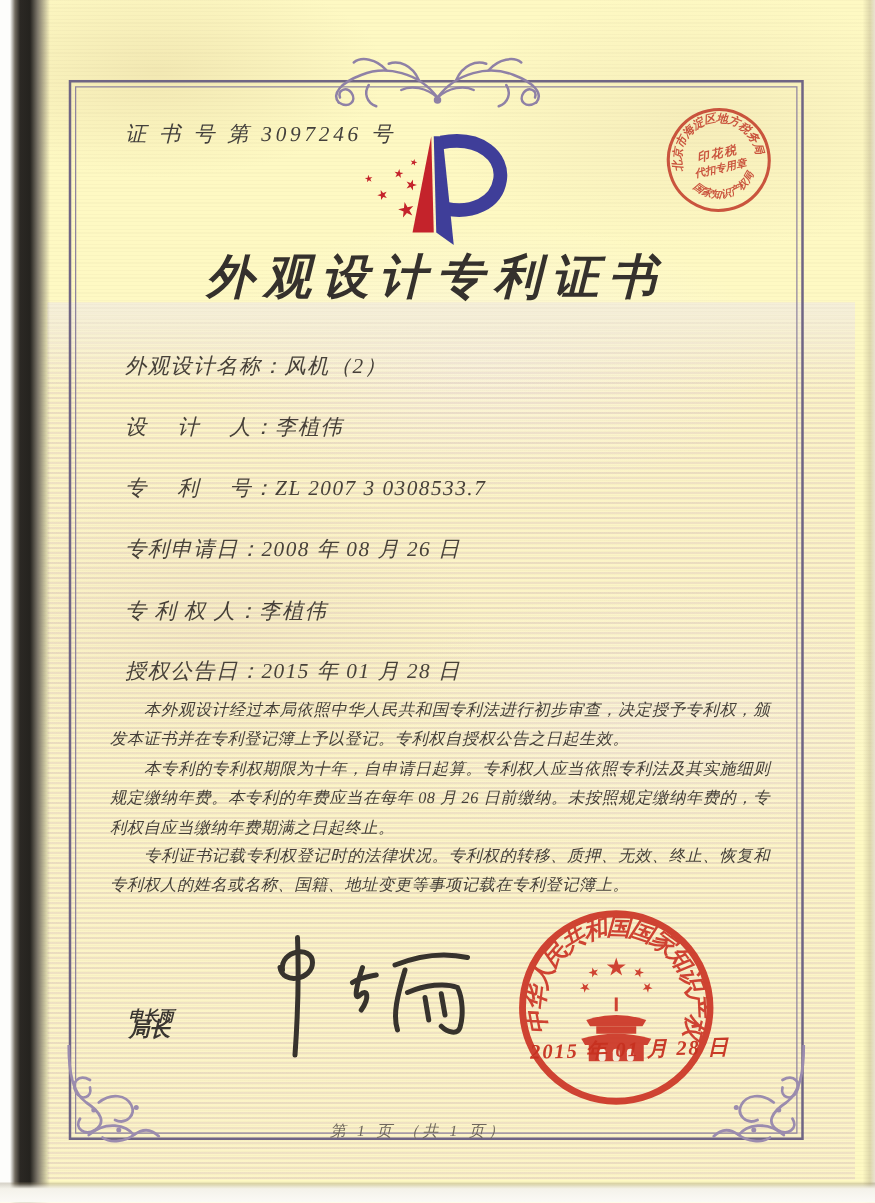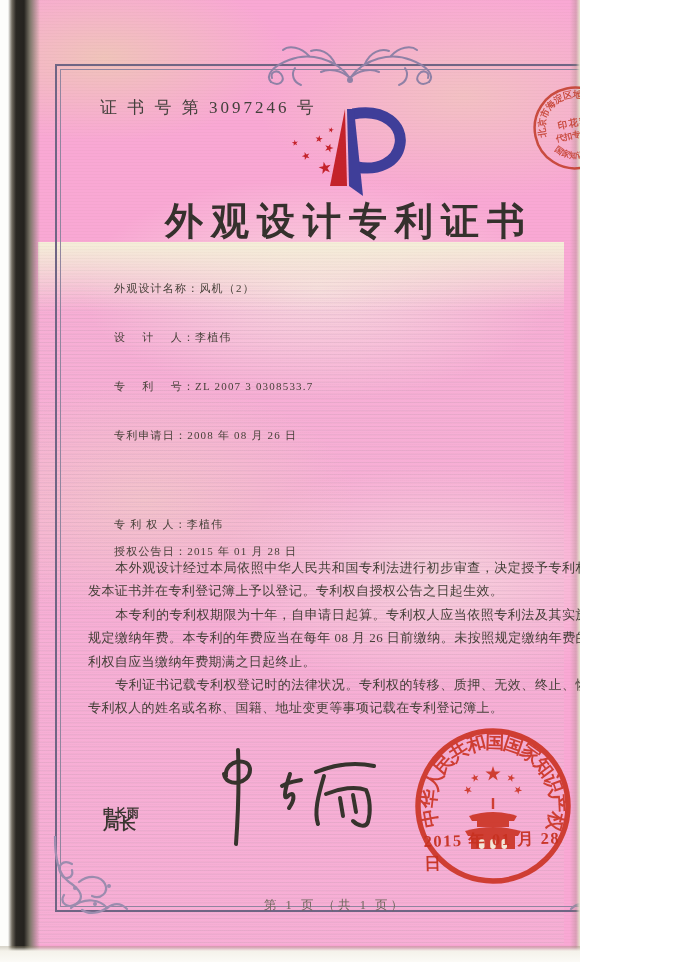--- a/index.html
+++ b/index.html
@@ -1,20 +1,21 @@
 <!DOCTYPE html>
 <html><head>
 <meta charset="utf-8">
 <style>
   * { margin:0; padding:0; box-sizing:border-box; }
   html,body { background:#ffffff; }
   body { font-family:"Liberation Serif","DejaVu Serif",serif; }
   #page {
-    position:relative; width:580px; height:962px; overflow:hidden;
-    background:#f9a8d4;
+    position:relative; width:700px; height:962px; overflow:hidden;
+    background:#fef9c3;
+    font-style:italic;
   }
   
   .clouds {
     position:absolute; inset:0; pointer-events:none;
     background:
       radial-gradient(260px 120px at 18% 6%, rgba(233,219,166,.55), rgba(233,219,166,0) 70%),
       radial-gradient(300px 150px at 80% 10%, rgba(236,223,176,.45), rgba(236,223,176,0) 70%),
       radial-gradient(340px 160px at 55% 30%, rgba(250,246,230,.6), rgba(250,246,230,0) 70%),
       radial-gradient(300px 170px at 25% 52%, rgba(238,226,184,.4), rgba(238,226,184,0) 70%),
       radial-gradient(320px 160px at 75% 60%, rgba(249,245,228,.5), rgba(249,245,228,0) 70%);
@@ -58,21 +59,21 @@
 
   .cert-number {
     position:absolute; left:100px; top:96px; font-size:17px; letter-spacing:3px;
     color:#43403c; z-index:3;
   }
   .logo { position:absolute; left:283px; top:106px; width:140px; height:100px; z-index:2; }
   .title {
     position:absolute; left:55px; width:588px; top:196px; text-align:center;
     font-size:38px; font-weight:bold; letter-spacing:8px; color:#35312d; z-index:3;
   }
-  .field { position:absolute; left:114px; font-size:11px; letter-spacing:1.2px; color:#474139; z-index:3; }
+  .field { position:absolute; left:100px; font-size:17px; letter-spacing:1.2px; color:#474139; z-index:3; }
   .paras { position:absolute; left:88px; width:528px; top:556px; z-index:3; }
   .paras p {
     font-size:13px; line-height:23.4px; text-align:justify; text-indent:2.1em;
     color:#454039; letter-spacing:.4px;
   }
   .officer-title { position:absolute; left:103px; top:777px; font-family:"Liberation Sans","DejaVu Sans",sans-serif;
     font-size:16.5px; font-weight:700; color:#3a3631; z-index:3;margin-top:36px; }
   .officer-name  { position:absolute; left:103px; top:805px; font-family:"Liberation Sans","DejaVu Sans",sans-serif;
     font-size:12px; font-weight:700; color:#3a3631; z-index:3; }
   .signature { position:absolute; left:198px; top:746px; width:186px; height:104px; z-index:4; }
@@ -177,22 +178,22 @@
       </text>
       <text x="60" y="57" text-anchor="middle" font-size="13" letter-spacing="2">印花税</text>
       <text x="60" y="73" text-anchor="middle" font-size="11.5">代扣专用章</text>
     </svg>
   </div>
 
   <div class="field" style="top:281px;">外观设计名称：风机（2）</div>
   <div class="field" style="top:330px;">设　 计　 人：李植伟</div>
   <div class="field" style="top:379px;">专　 利　 号：ZL 2007 3 0308533.7</div>
   <div class="field" style="top:428px;">专利申请日：2008 年 08 月 26 日</div>
-  <div class="field" style="top:477px;margin-top:40px;">专 利 权 人：李植伟</div>
-  <div class="field" style="top:525px;margin-top:19px;">授权公告日：2015 年 01 月 28 日</div>
+  <div class="field" style="top:477px;">专 利 权 人：李植伟</div>
+  <div class="field" style="top:525px;">授权公告日：2015 年 01 月 28 日</div>
 
   <div class="paras">
     <p>本外观设计经过本局依照中华人民共和国专利法进行初步审查，决定授予专利权，颁发本证书并在专利登记簿上予以登记。专利权自授权公告之日起生效。</p>
     <p>本专利的专利权期限为十年，自申请日起算。专利权人应当依照专利法及其实施细则规定缴纳年费。本专利的年费应当在每年 08 月 26 日前缴纳。未按照规定缴纳年费的，专利权自应当缴纳年费期满之日起终止。</p>
     <p>专利证书记载专利权登记时的法律状况。专利权的转移、质押、无效、终止、恢复和专利权人的姓名或名称、国籍、地址变更等事项记载在专利登记簿上。</p>
   </div>
 
   <div class="officer-title">局长</div>
   <div class="officer-name">申长雨</div>
 

